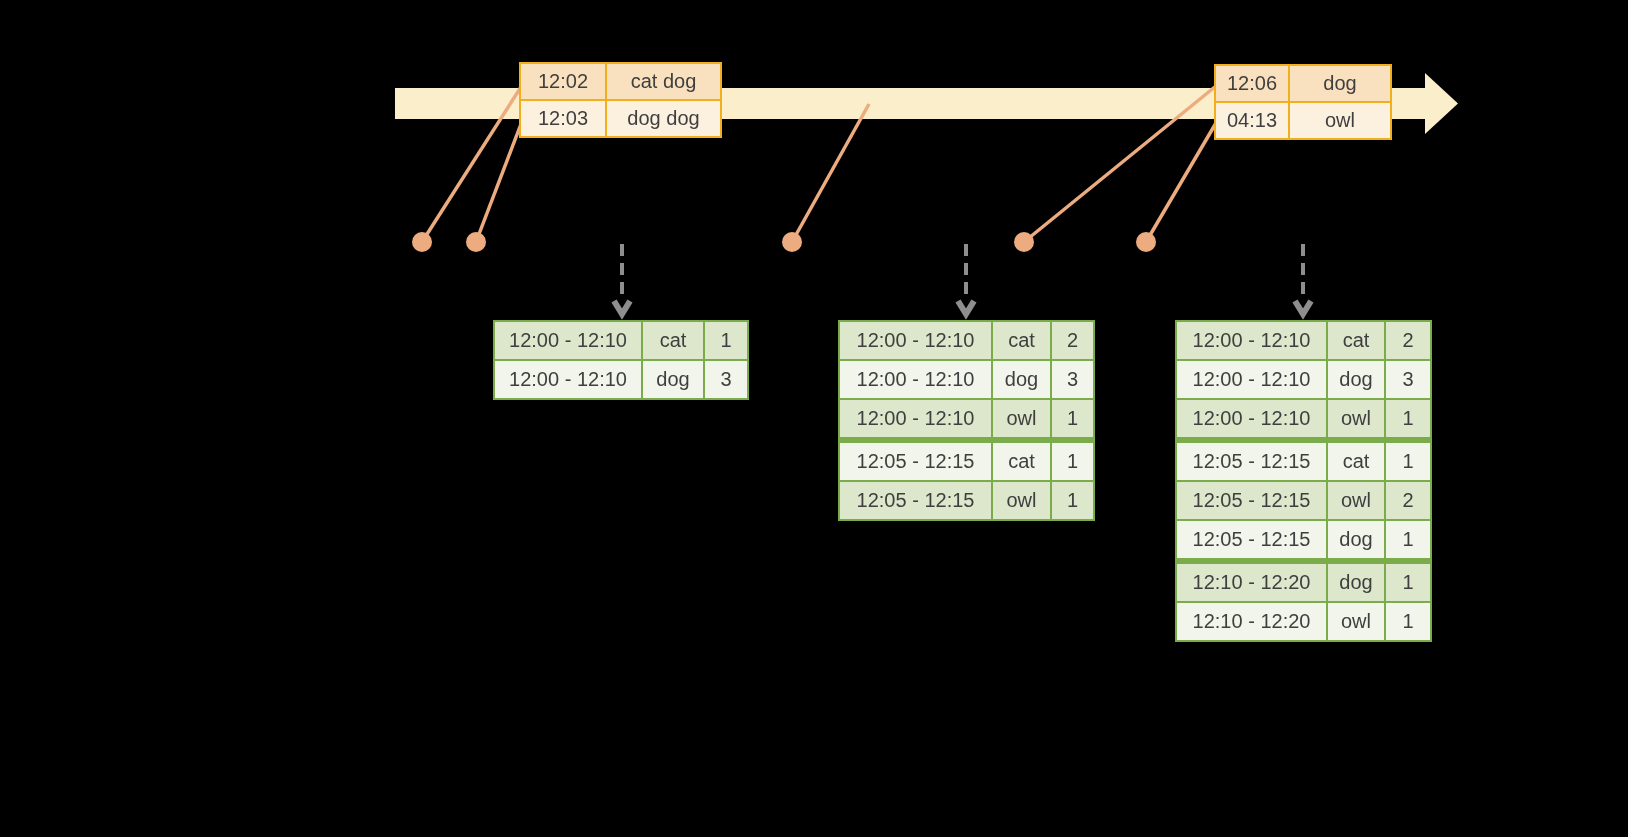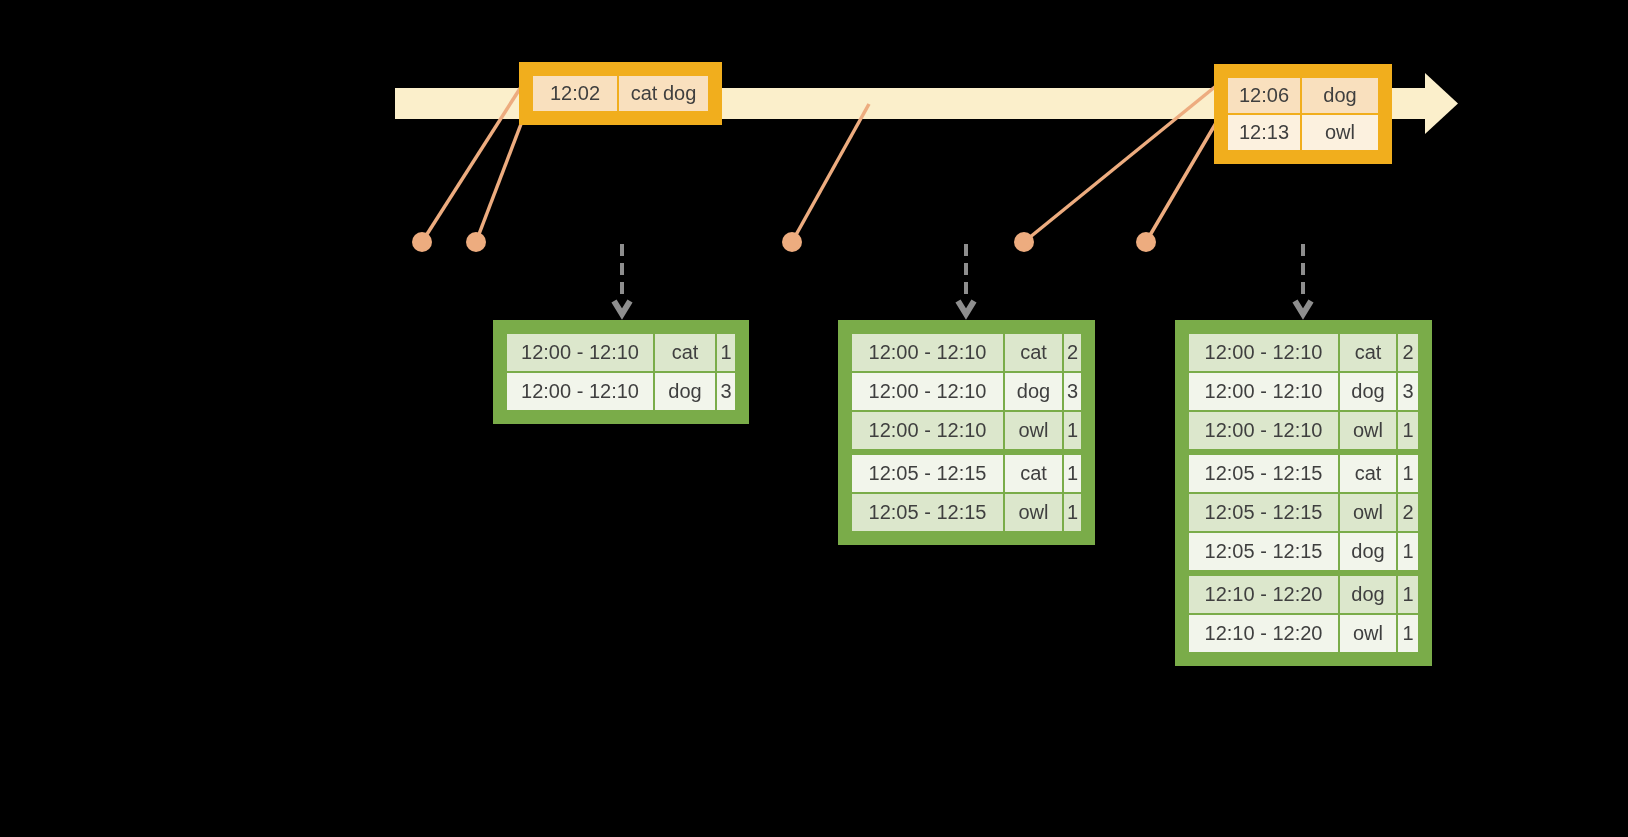--- a/index.html
+++ b/index.html
@@ -17,21 +17,21 @@
   .connector { stroke:var(--connector); stroke-width:3.5; }
   .event-dot { fill:var(--connector); }
   .trigger-line { stroke:var(--trigger-arrow); stroke-width:4; stroke-dasharray:12 7; }
   .trigger-head { stroke:var(--trigger-arrow); stroke-width:6; fill:none; }
 
   
   .dtable{
     position:absolute;
     display:flex;flex-direction:column;
     box-sizing:border-box;
-    padding:14px;
+    padding:2px;
     justify-content:flex-end;
   }
   .etable{ background:var(--event-border); }
   .rtable{ background:var(--result-border); }
   .trow{ display:flex; gap:2px; margin-top:2px; }
   .trow:first-child{ margin-top:0; }
   .rtable .trow.gstart{ margin-top:6px; }
   .tcell{
     display:flex;align-items:center;justify-content:center;
     font-size:20px;color:var(--text);
@@ -91,28 +91,32 @@
 
     <line class="trigger-line" x1="1303" y1="244" x2="1303" y2="300"></line>
     <polyline class="trigger-head" points="1295,301 1303,314 1311,301"></polyline>
   </svg>
 
   <div id="ev0" class="dtable etable">
       <div class="trow">
         <div class="tcell c0">12:02</div>
         <div class="tcell c1">cat dog</div>
       </div>
+      <div class="trow">
+        <div class="tcell c0">12:03</div>
+        <div class="tcell c1">dog dog</div>
+      </div>
     </div>
   <div id="ev2" class="dtable etable">
       <div class="trow">
         <div class="tcell c0">12:06</div>
         <div class="tcell c1">dog</div>
       </div>
       <div class="trow">
-        <div class="tcell c0">12:13</div>
+        <div class="tcell c0">04:13</div>
         <div class="tcell c1">owl</div>
       </div>
     </div>
 
   <div id="res0" class="dtable rtable">
       <div class="trow">
         <div class="tcell c0">12:00 - 12:10</div>
         <div class="tcell c1">cat</div>
         <div class="tcell c2">1</div>
       </div>

